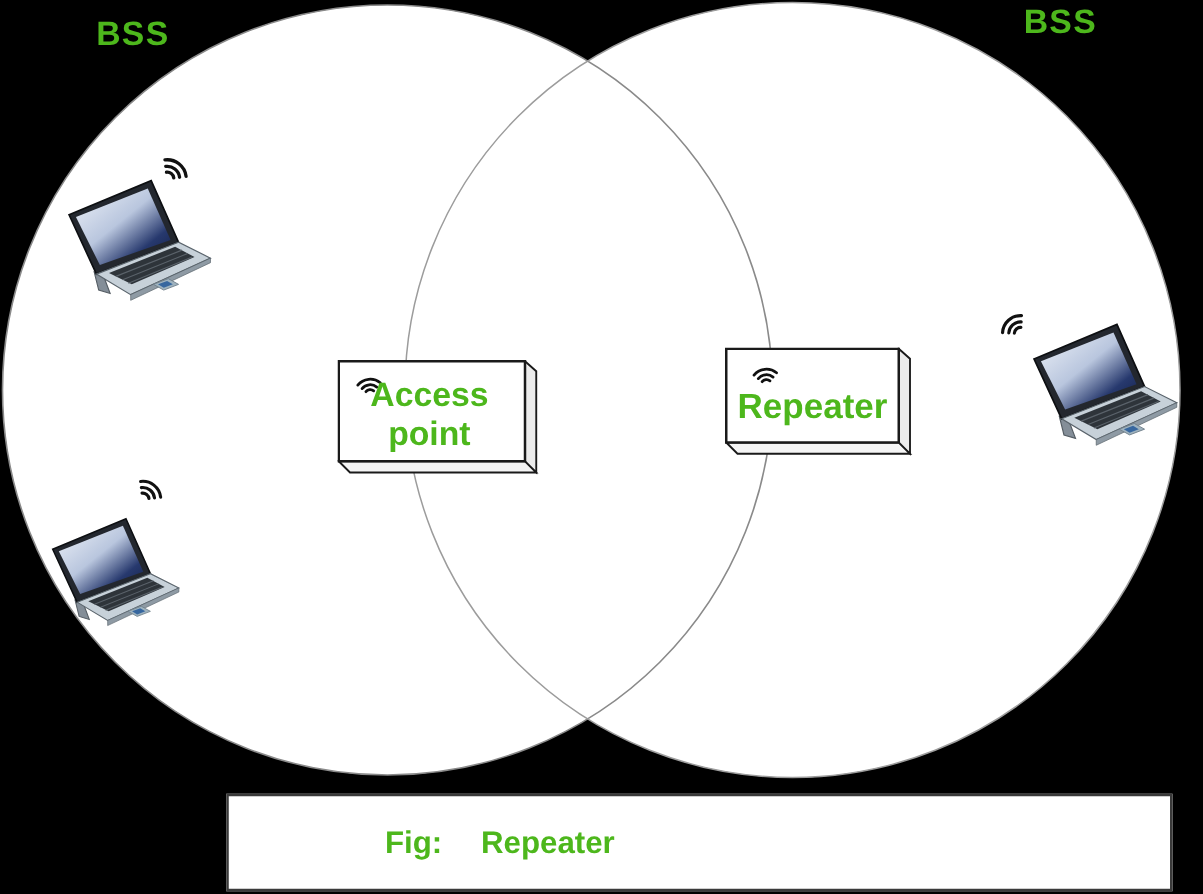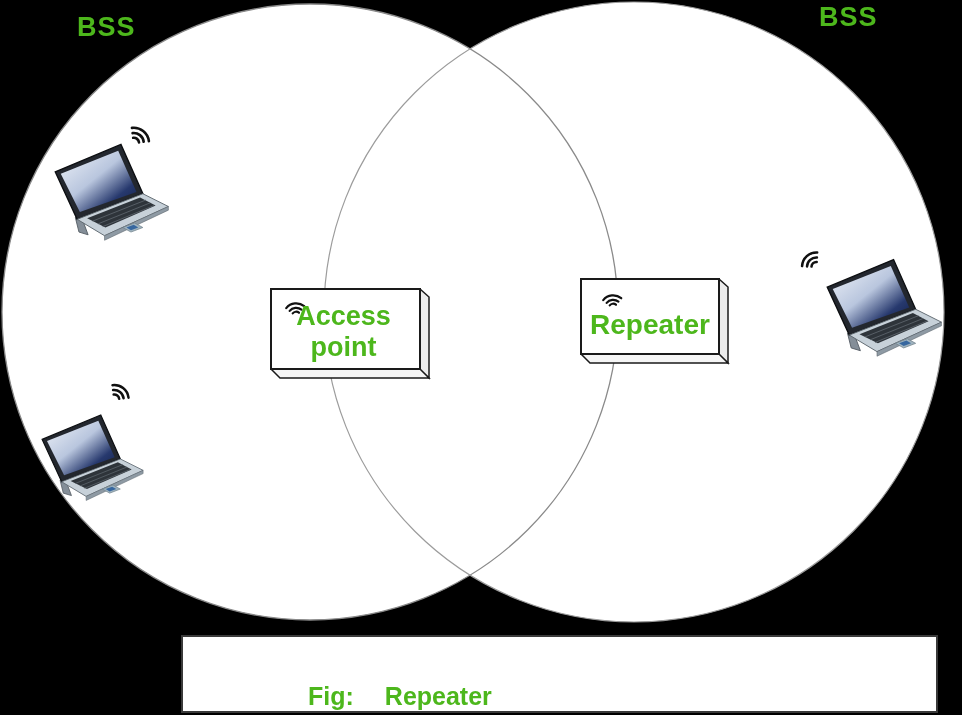--- a/index.html
+++ b/index.html
@@ -47,21 +47,21 @@
   
   .laptop{position:absolute;}
 
   
   .caption{
     position:absolute;
     left:181px;top:635px;
     width:628px;height:74px;
     background:#ffffff;
     border:2px solid #3a3a3a;
-    display:flex;align-items:flex-end;
+    display:flex;align-items:center;
     padding-left:125px;
     box-sizing:content-box;
     gap:31px;
     color:#4db71c;
     font-weight:bold;font-size:25px;
   }
 </style>
 </head>
 <body>
 

